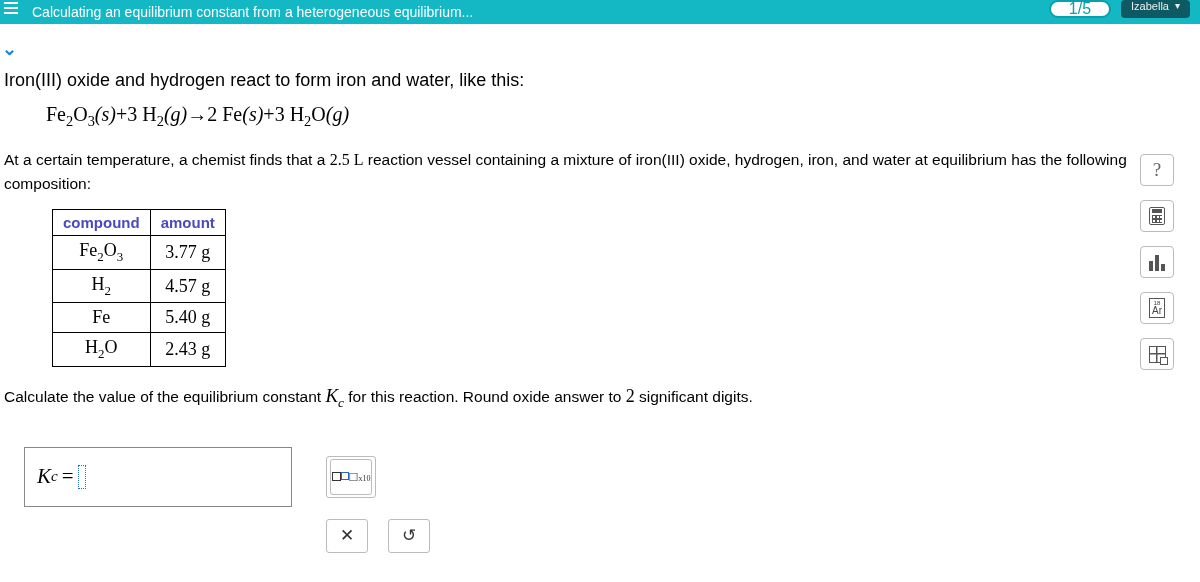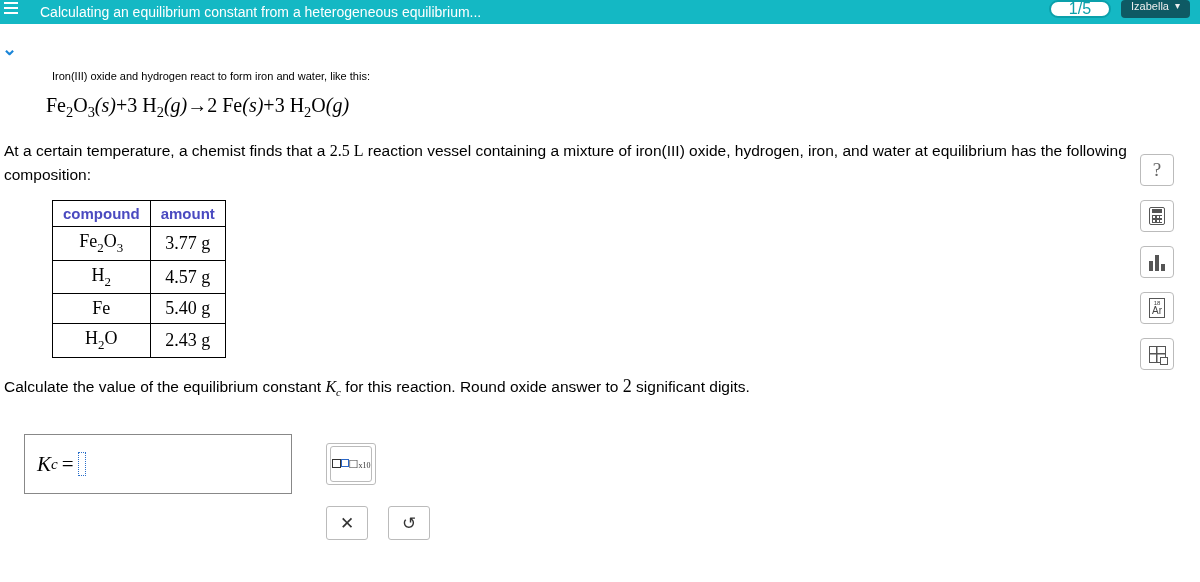--- a/index.html
+++ b/index.html
@@ -70,22 +70,21 @@
       top: 38px;
       color: #1a85d8;
       font-size: 18px;
       font-weight: bold;
     }
     .main {
       padding: 0 0 0 4px;
     }
     .prompt1 {
       margin-top: 46px;
-      font-size: 11px;
-      margin-left: 48px;
+      font-size: 18px;
     }
     .equation {
       font-family: "Times New Roman", serif;
       font-size: 20px;
       margin: 12px 0 18px 42px;
     }
     .sub { font-size: 0.72em; vertical-align: sub; }
     .ital { font-style: italic; }
     .prompt2 {
       font-size: 15.5px;
@@ -104,21 +103,21 @@
       font-family: Verdana, sans-serif;
       font-size: 15px;
     }
     .comp-table th {
       font-weight: bold;
       color: #4a4ac0;
     }
     .comp-table .chem { font-family: "Times New Roman", serif; font-size: 18px; }
     .comp-table .amt { font-family: "Times New Roman", serif; font-size: 18px; }
     .prompt3 { font-size: 15.5px; }
-    .prompt3 .kc { font-family: "Times New Roman", serif; font-style: italic; font-size: 16px; }
+    .prompt3 .kc { font-family: "Times New Roman", serif; font-style: italic; font-size: 19px; }
     .prompt3 .ksub { font-size: 0.7em; font-style: italic; vertical-align: sub; }
     .prompt3 .two { font-family: "Times New Roman", serif; font-size: 18px; }
     .answer-row {
       display: flex;
       align-items: center;
       margin: 36px 0 0 20px;
       gap: 34px;
     }
     .answer-box {
       border: 1px solid #888;
@@ -219,21 +218,21 @@
   </style>
 </head>
 <body>
 
 <div class="top-bar">
   <div class="hamburger">
       <span></span>
       <span></span>
       <span></span>
     </div>
-  <span style="margin-left:24px">Calculating an equilibrium constant from a heterogeneous equilibrium...</span>
+  <span style="margin-left:16px">Calculating an equilibrium constant from a heterogeneous equilibrium...</span>
   <div class="header-right">
     <div class="pill">
         <span>1/5</span>
       </div>
     <div class="dark-select">
       <span>Izabella</span>
         <span class="chev">▾</span>
     </div>
   </div>
 </div>

